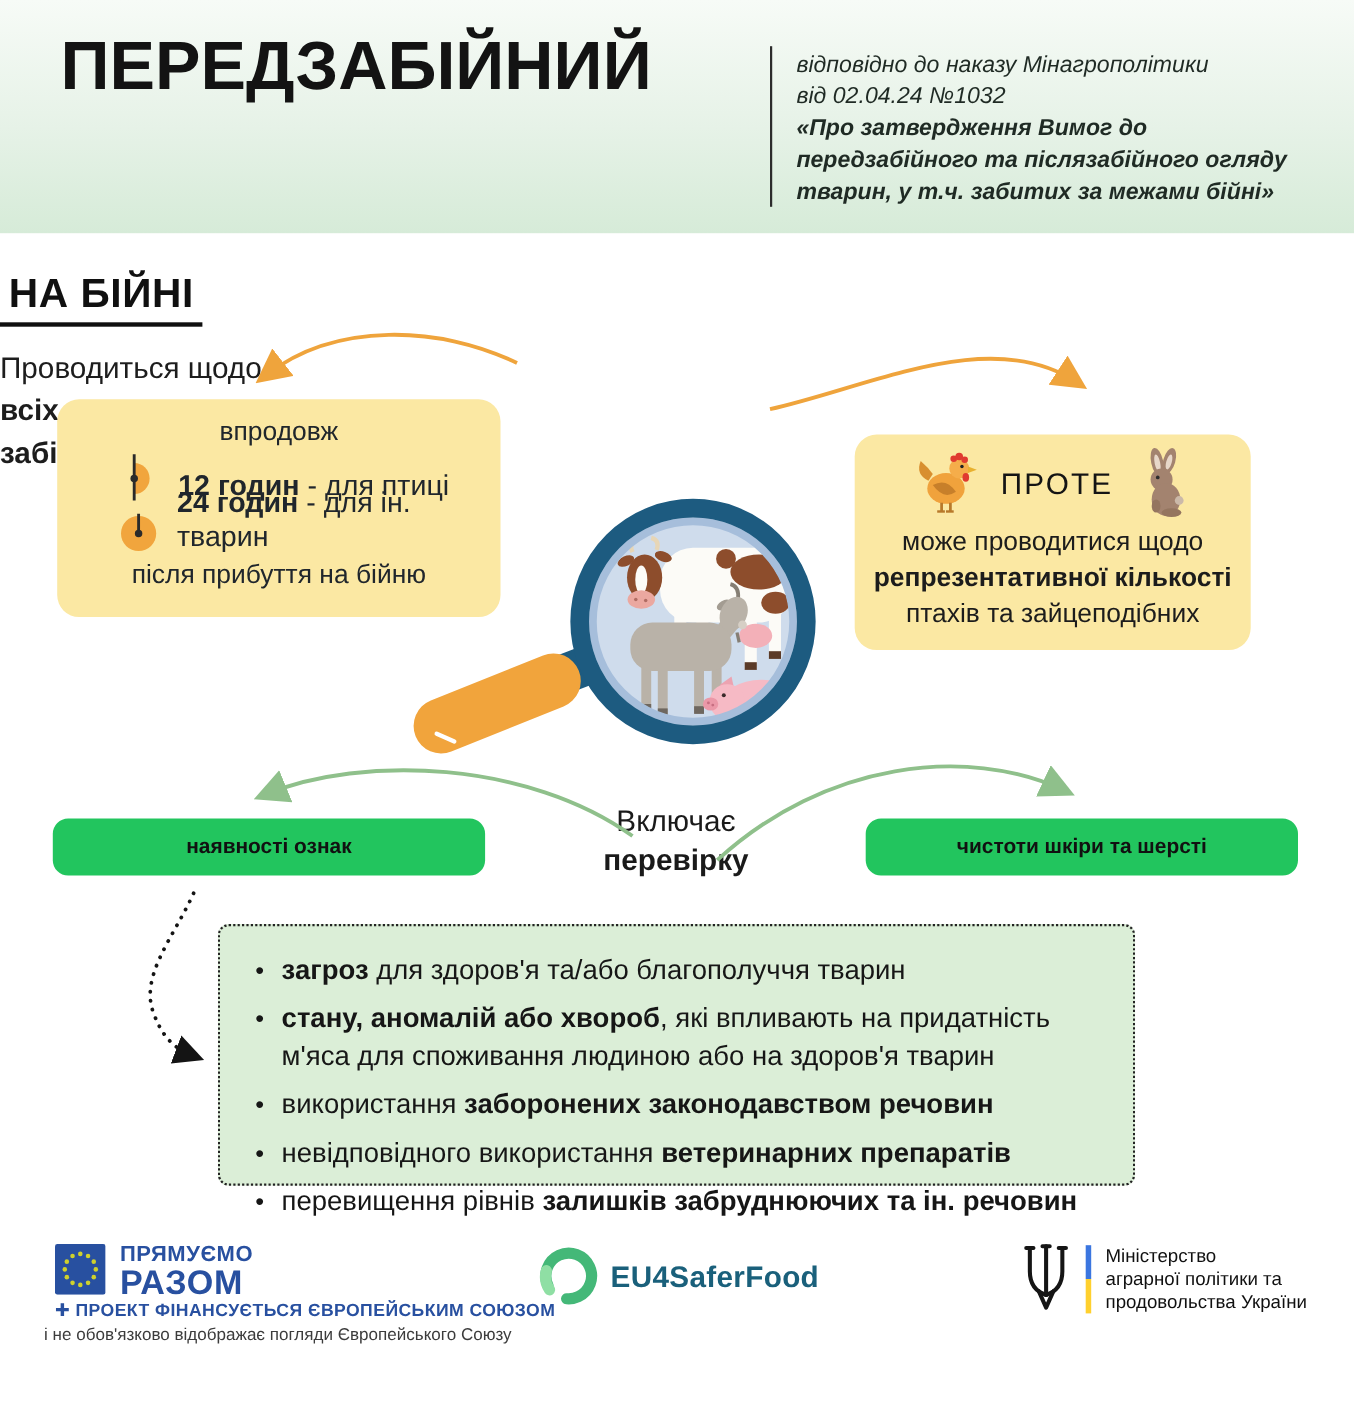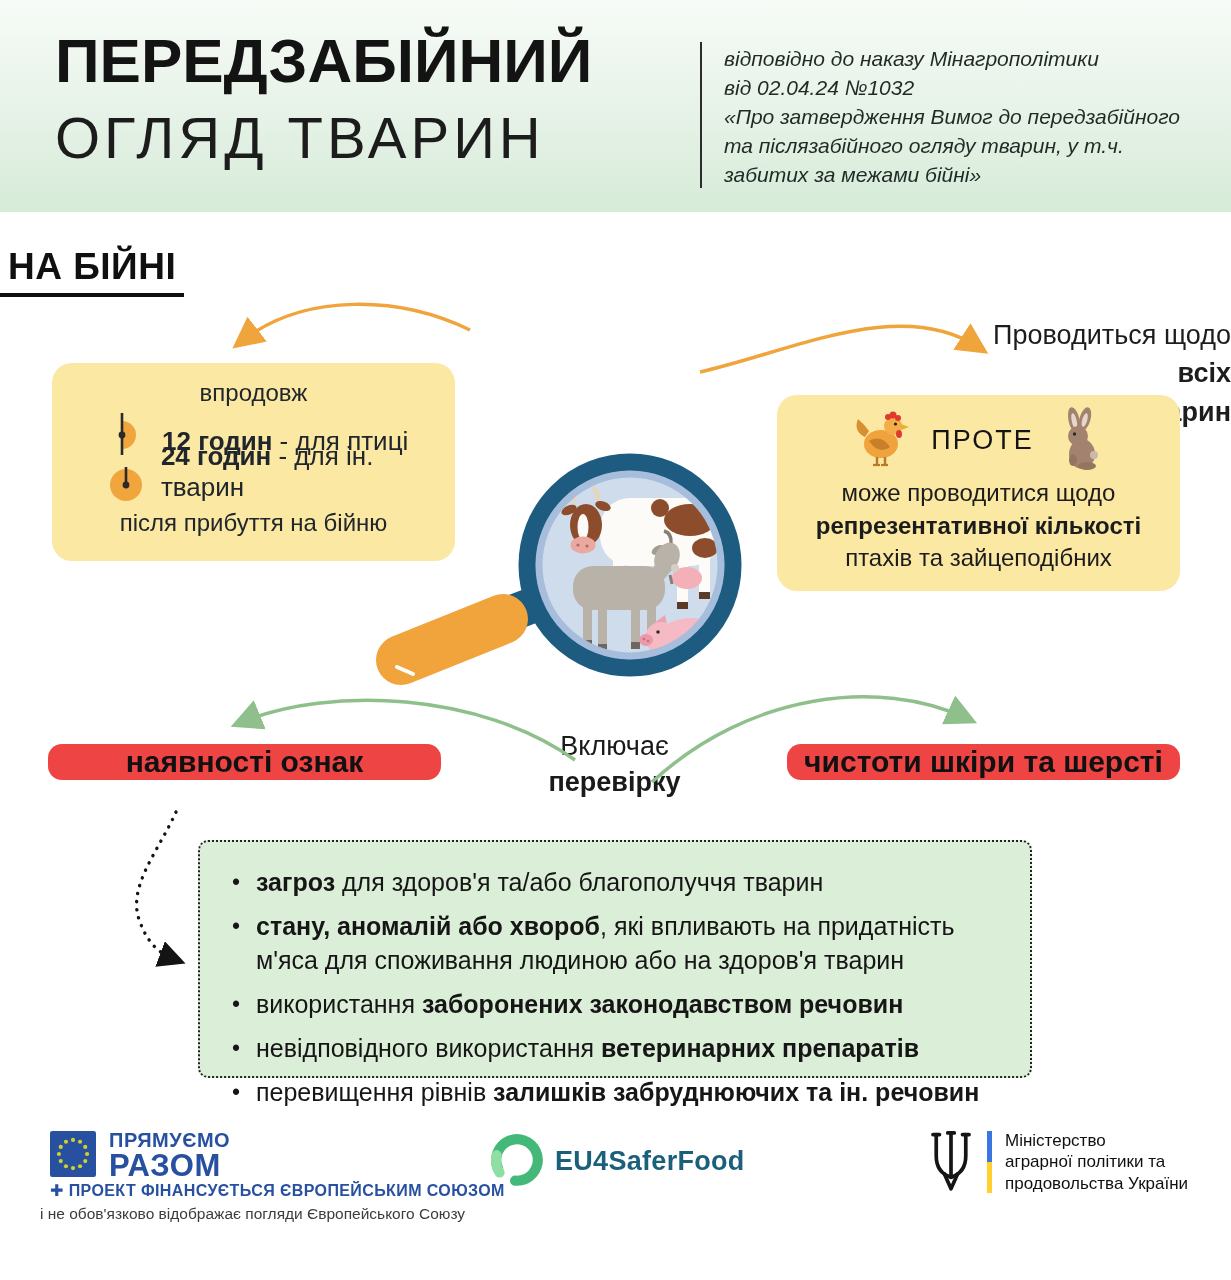--- a/index.html
+++ b/index.html
@@ -8,46 +8,46 @@
   .abs{position:absolute;}
   .b{font-weight:700;}
 
   
   .header{left:0;top:0;width:1231px;height:212px;
           background:linear-gradient(180deg,#f7fbf7 0%,#e6f2e7 55%,#d6ebd8 100%);}
   .title1{left:55px;top:28px;font-size:62px;font-weight:800;letter-spacing:0px;color:#131313;line-height:1.05;}
   .title2{left:55px;top:108px;font-size:58px;font-weight:400;letter-spacing:4px;color:#1c1c1c;line-height:1.05;}
   .hdr-divider{left:700px;top:42px;width:2px;height:146px;background:#2c2c2c;}
   .orderref{left:724px;top:45px;width:468px;font-size:21px;font-style:italic;line-height:1.38;color:#1f2a24;}
-  .orderref .q{font-weight:400;}
+  .orderref .q{font-weight:700;}
 
   
   .section-title{left:0;top:246px;width:1231px;text-align:left;}
   .section-title span{display:inline-block;font-size:37px;font-weight:800;color:#101010;
                       border-bottom:4px solid #101010;padding:0 8px 5px;letter-spacing:.5px;}
-  .intro{left:0;top:316px;width:1231px;text-align:right;font-size:27px;line-height:1.42;color:#1d1d1d;}
+  .intro{left:0;top:316px;width:1231px;text-align:left;font-size:27px;line-height:1.42;color:#1d1d1d;}
 
   
   .ycard{background:#fbe8a3;border-radius:20px;}
   .timing-card{left:52px;top:363px;width:403px;height:198px;padding-top:16px;box-sizing:border-box;}
   .tc-head{text-align:center;font-size:24px;color:#20262c;margin-bottom:4px;}
   .crow{display:flex;align-items:flex-end;gap:16px;height:46px;margin-left:56px;font-size:26px;color:#20262c;}
   .crow .ic{width:38px;display:flex;justify-content:center;}
   .tc-foot{text-align:center;font-size:24px;color:#20262c;margin-top:6px;}
 
-  .exception-card{left:777px;top:395px;width:403px;height:196px;box-sizing:border-box;
+  .exception-card{left:777px;top:395px;width:360px;height:196px;box-sizing:border-box;
                   display:flex;flex-direction:column;align-items:center;padding-top:8px;}
   .ex-head{display:flex;align-items:center;gap:20px;height:74px;}
   .ex-head .word{font-size:27px;letter-spacing:2px;color:#141414;}
   .ex-line{font-size:24px;line-height:1.36;color:#1c1c1c;}
 
   
   .includes{left:497px;top:729px;width:235px;text-align:center;font-size:27px;line-height:1.32;color:#1a1a1a;}
-  .pill{position:absolute;top:744px;height:36px;background:#ef4444;border-radius:14px;
-        display:flex;align-items:center;justify-content:center;font-size:30px;font-weight:700;color:#111;}
+  .pill{position:absolute;top:744px;height:52px;background:#22c55e;border-radius:14px;
+        display:flex;align-items:center;justify-content:center;font-size:19px;font-weight:700;color:#111;}
   .pill-left{left:48px;width:393px;}
   .pill-right{left:787px;width:393px;}
 
   
   .checkbox{left:198px;top:840px;width:834px;height:238px;background:#dbeed7;border-radius:10px;
             border:2px dotted #222;box-sizing:border-box;}
   .checkbox ul{margin:0;padding:24px 28px 0 56px;list-style:none;display:flex;flex-direction:column;gap:11px;
                font-size:25px;line-height:1.33;color:#161616;}
   .checkbox li{position:relative;}
   .checkbox li::before{content:"•";position:absolute;left:-24px;top:1px;font-size:23px;color:#161616;}
@@ -68,21 +68,20 @@
 
   .overlay{position:absolute;left:0;top:0;width:1231px;height:1280px;pointer-events:none;}
 </style>
 </head>
 <body>
 
 <div class="page">
 
   <div class="abs header">
     <div class="abs title1">ПЕРЕДЗАБІЙНИЙ</div>
-    <div class="abs title2">ОГЛЯД ТВАРИН</div>
     <div class="abs hdr-divider"></div>
     <div class="abs orderref">
       <div>відповідно до наказу Мінагрополітики</div>
       <div>від 02.04.24 №1032</div>
       <div class="q">«Про затвердження Вимог до передзабійного та післязабійного огляду тварин, у т.ч. забитих за межами бійні»</div>
     </div>
   </div>
 
   <div class="abs section-title">
     <span>НА БІЙНІ</span>

